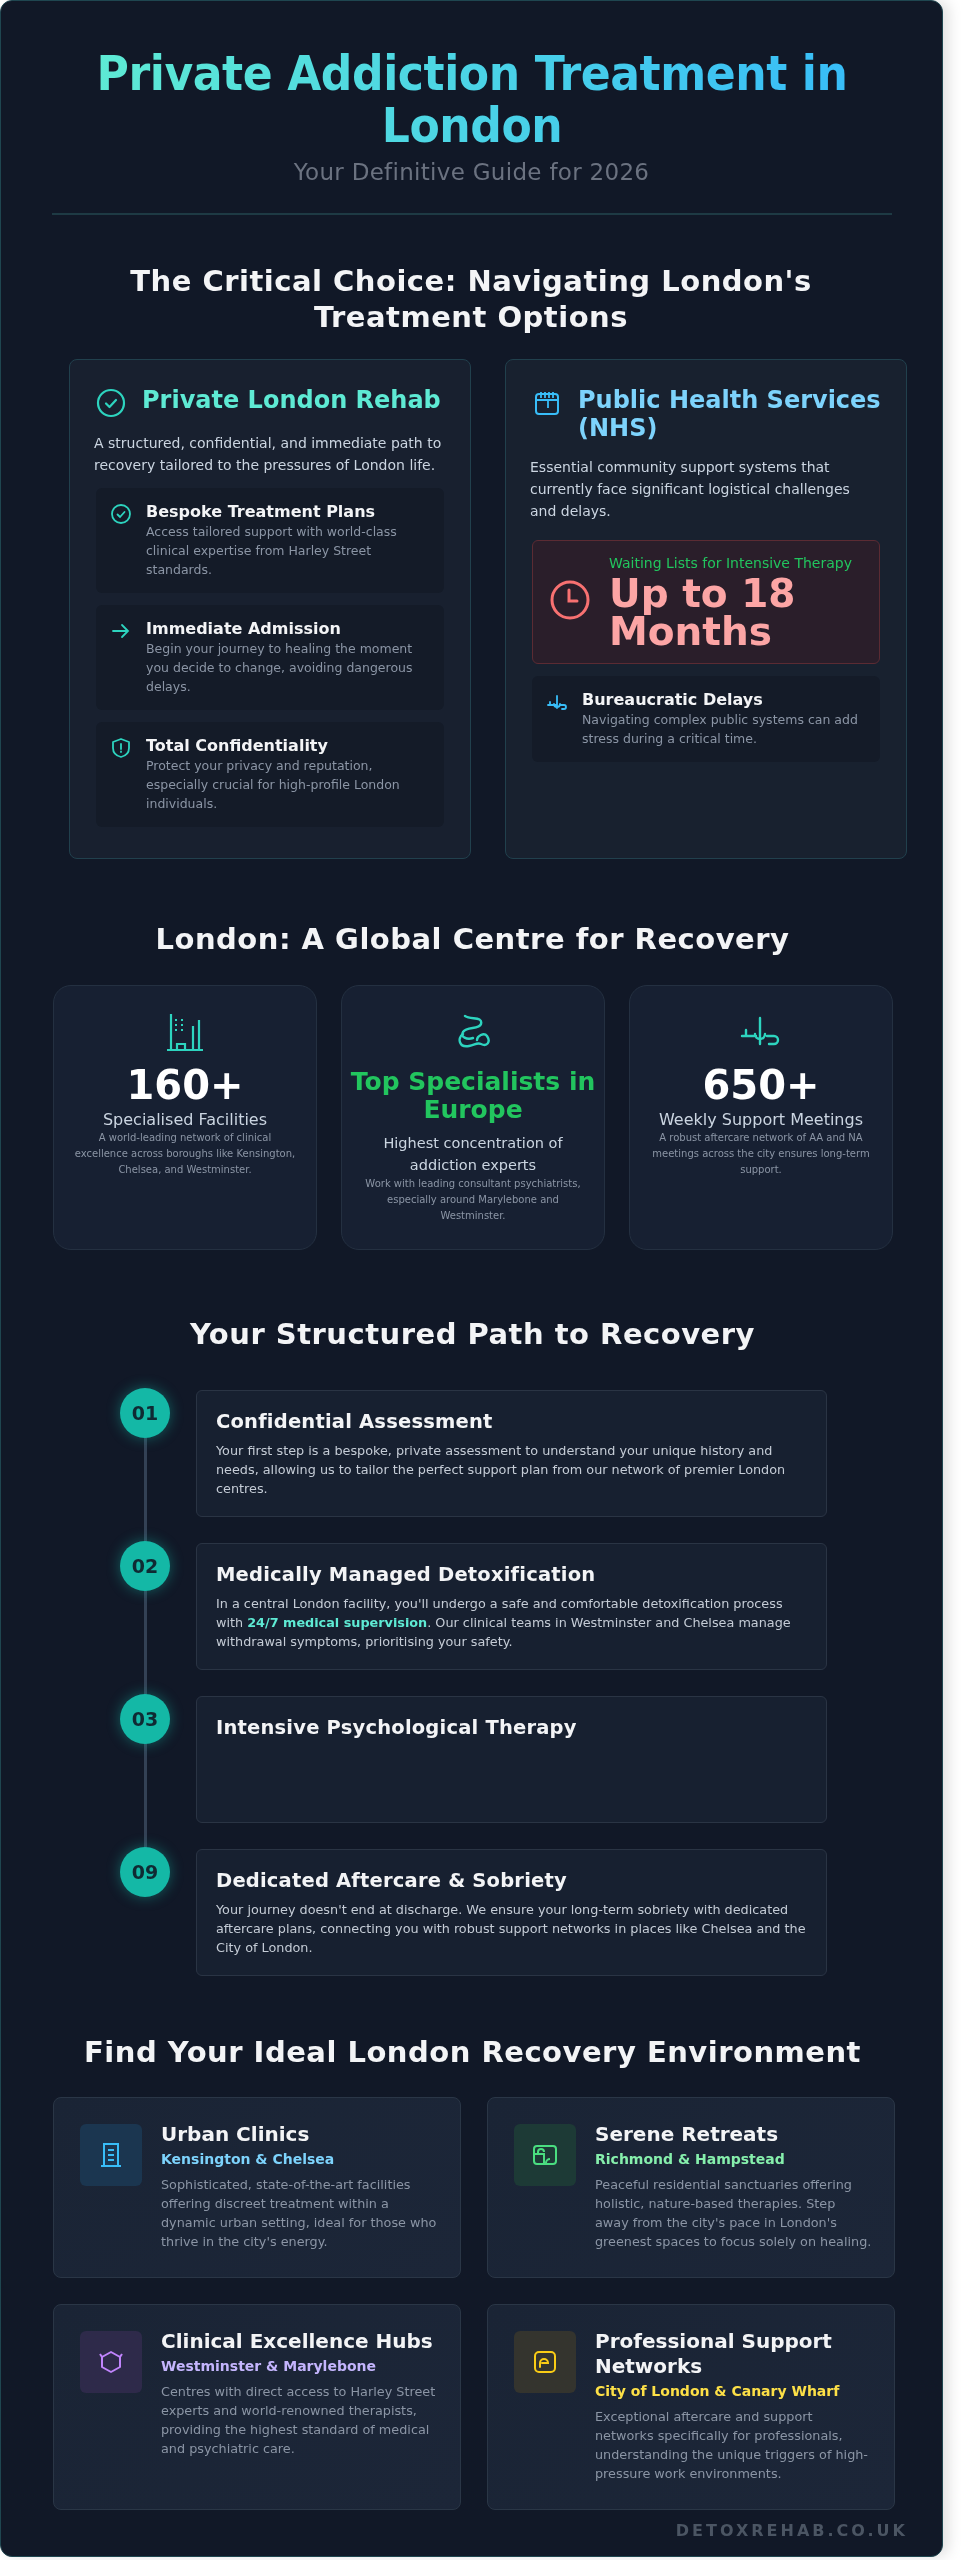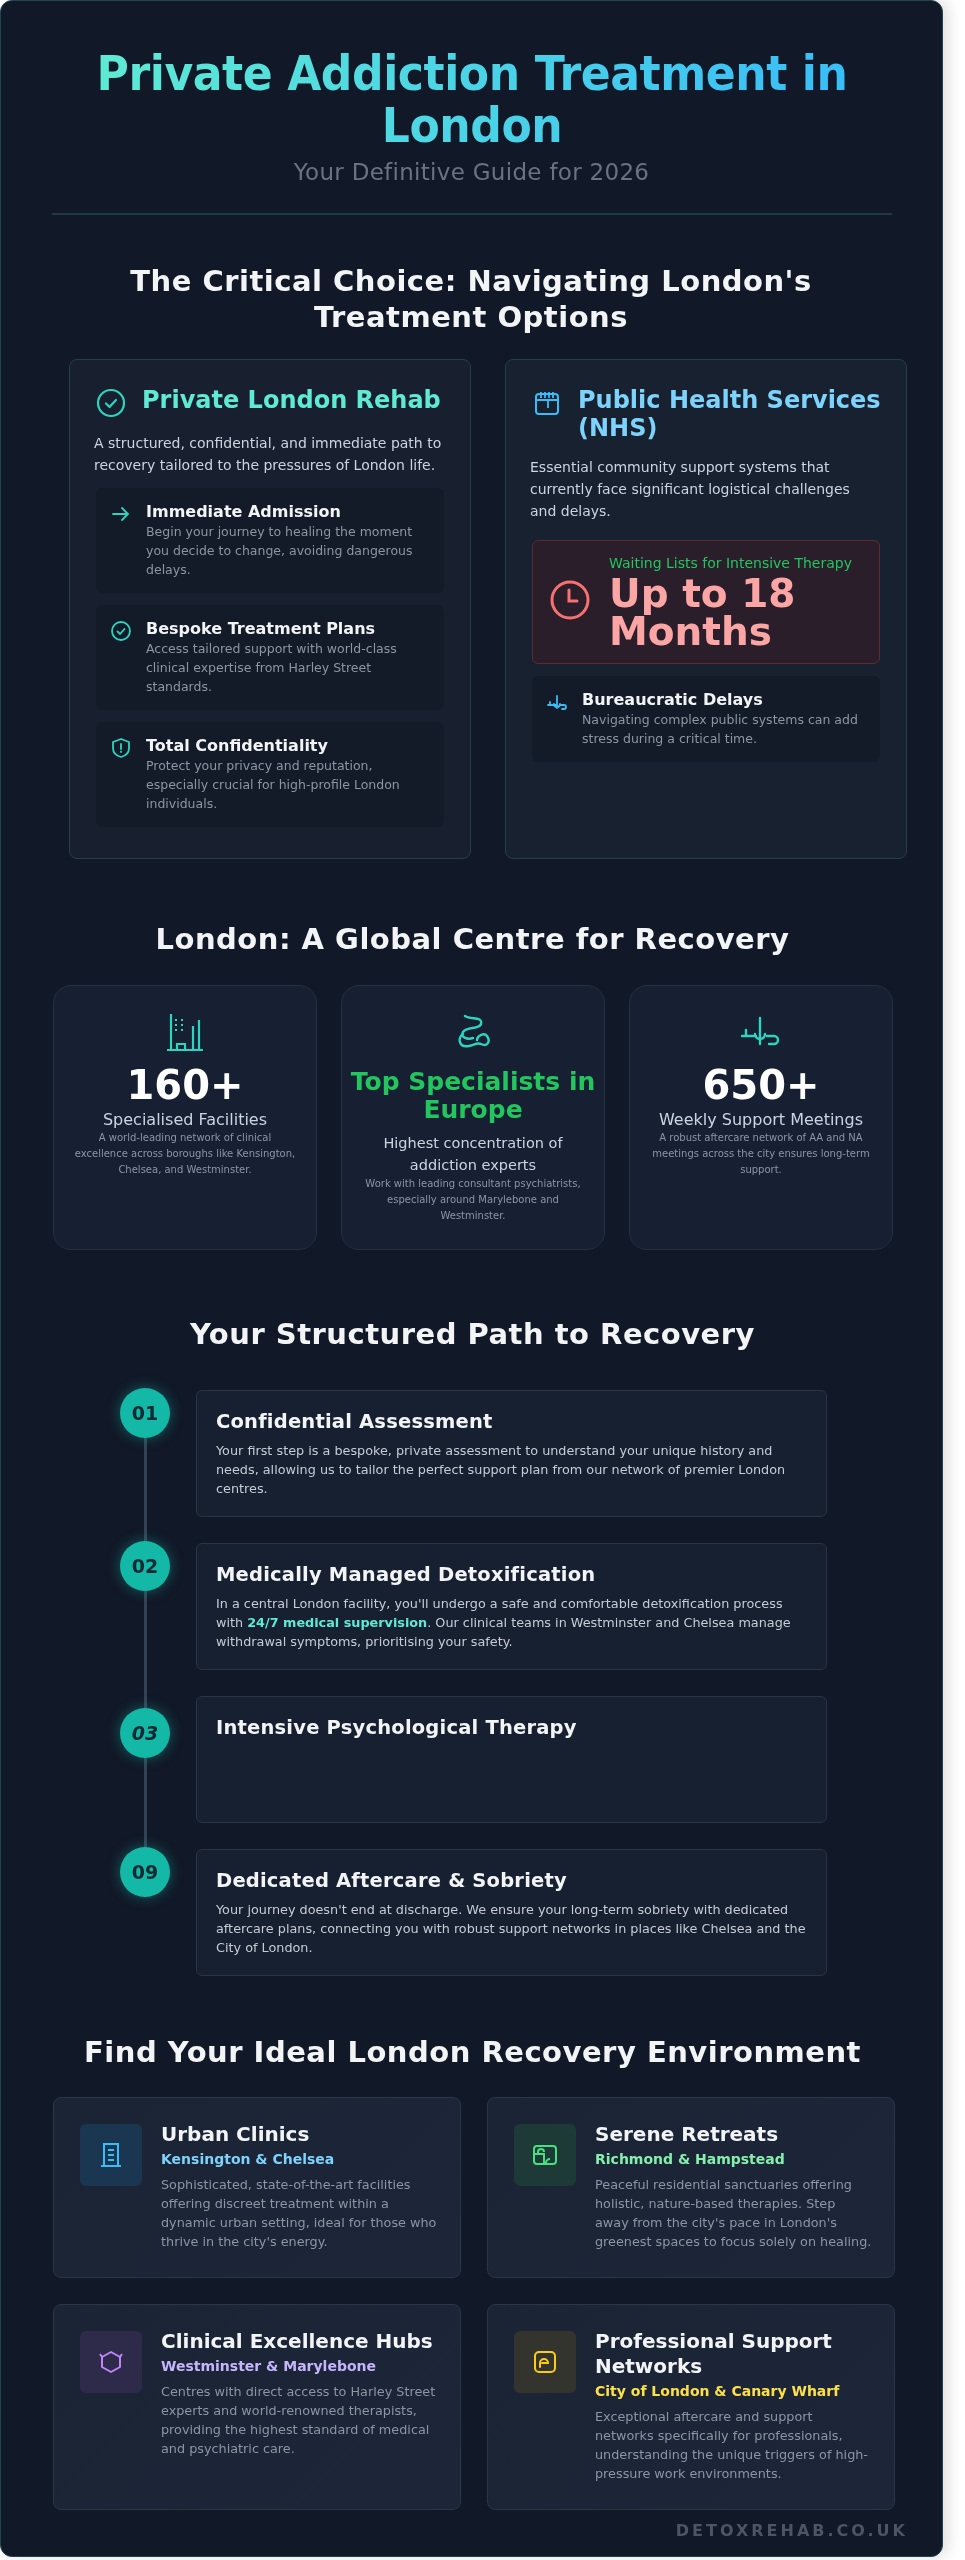--- a/index.html
+++ b/index.html
@@ -91,35 +91,35 @@
       <div class="card-head">
         <svg class="ic" viewBox="0 0 30 30">
             <circle cx="15" cy="15" r="13" fill="none" stroke="#2dd4bf" stroke-width="2.2"></circle>
             <path d="M10 15.5l3.5 3.5 6.5-7" fill="none" stroke="#2dd4bf" stroke-width="2.2" stroke-linecap="round" stroke-linejoin="round"></path>
           </svg>
         <div class="ttl" style="color:#5eead4;">Private London Rehab</div>
       </div>
       <div class="desc">A structured, confidential, and immediate path to recovery tailored to the pressures of London life.</div>
       <div class="feat">
         <svg class="fi" viewBox="0 0 22 22">
+            <circle cx="11" cy="11" r="9" fill="none" stroke="#2dd4bf" stroke-width="1.8"></circle>
+            <path d="M7.5 11.5l2.5 2.5 4.5-5" fill="none" stroke="#2dd4bf" stroke-width="1.8" stroke-linecap="round"></path>
+          </svg>
+        <div>
+            <div class="ft">Bespoke Treatment Plans</div>
+            <div class="fd">Access tailored support with world-class clinical expertise from Harley Street standards.</div>
+          </div>
+      </div>
+      <div class="feat">
+        <svg class="fi" viewBox="0 0 22 22">
             <path d="M3 11h15M12 5l6 6-6 6" fill="none" stroke="#2dd4bf" stroke-width="1.8" stroke-linecap="round"></path>
           </svg>
         <div>
             <div class="ft">Immediate Admission</div>
             <div class="fd">Begin your journey to healing the moment you decide to change, avoiding dangerous delays.</div>
-          </div>
-      </div>
-      <div class="feat">
-        <svg class="fi" viewBox="0 0 22 22">
-            <circle cx="11" cy="11" r="9" fill="none" stroke="#2dd4bf" stroke-width="1.8"></circle>
-            <path d="M7.5 11.5l2.5 2.5 4.5-5" fill="none" stroke="#2dd4bf" stroke-width="1.8" stroke-linecap="round"></path>
-          </svg>
-        <div>
-            <div class="ft">Bespoke Treatment Plans</div>
-            <div class="fd">Access tailored support with world-class clinical expertise from Harley Street standards.</div>
           </div>
       </div>
       <div class="feat">
         <svg class="fi" viewBox="0 0 22 22">
             <path d="M11 2l8 3v6c0 5-4 8-8 9-4-1-8-4-8-9V5z" fill="none" stroke="#2dd4bf" stroke-width="1.8" stroke-linejoin="round"></path>
             <path d="M11 7v5M11 14.5v0.5" stroke="#2dd4bf" stroke-width="1.8" stroke-linecap="round"></path>
           </svg>
         <div>
             <div class="ft">Total Confidentiality</div>
             <div class="fd">Protect your privacy and reputation, especially crucial for high-profile London individuals.</div>
@@ -196,21 +196,21 @@
       <div class="st">Confidential Assessment</div>
       <div class="sd">Your first step is a bespoke, private assessment to understand your unique history and needs, allowing us to tailor the perfect support plan from our network of premier London centres.</div>
     </div>
 
     <div class="badge" style="top:153px;">02</div>
     <div class="step" style="top:155px;">
       <div class="st">Medically Managed Detoxification</div>
       <div class="sd"><span>In a central London facility, you'll undergo a safe and comfortable detoxification process with </span><span class="hl">24/7 medical supervision</span><span>. Our clinical teams in Westminster and Chelsea manage withdrawal symptoms, prioritising your safety.</span></div>
     </div>
 
-    <div class="badge" style="top:320px;font-style:italic;">03</div>
+    <div class="badge" style="top:306px;">03</div>
     <div class="step" style="top:308px;">
       <div class="st">Intensive Psychological Therapy</div>
     </div>
 
     <div class="badge" style="top:459px;">09</div>
     <div class="step" style="top:461px;">
       <div class="st">Dedicated Aftercare &amp; Sobriety</div>
       <div class="sd">Your journey doesn't end at discharge. We ensure your long-term sobriety with dedicated aftercare plans, connecting you with robust support networks in places like Chelsea and the City of London.</div>
     </div>
   </div>

